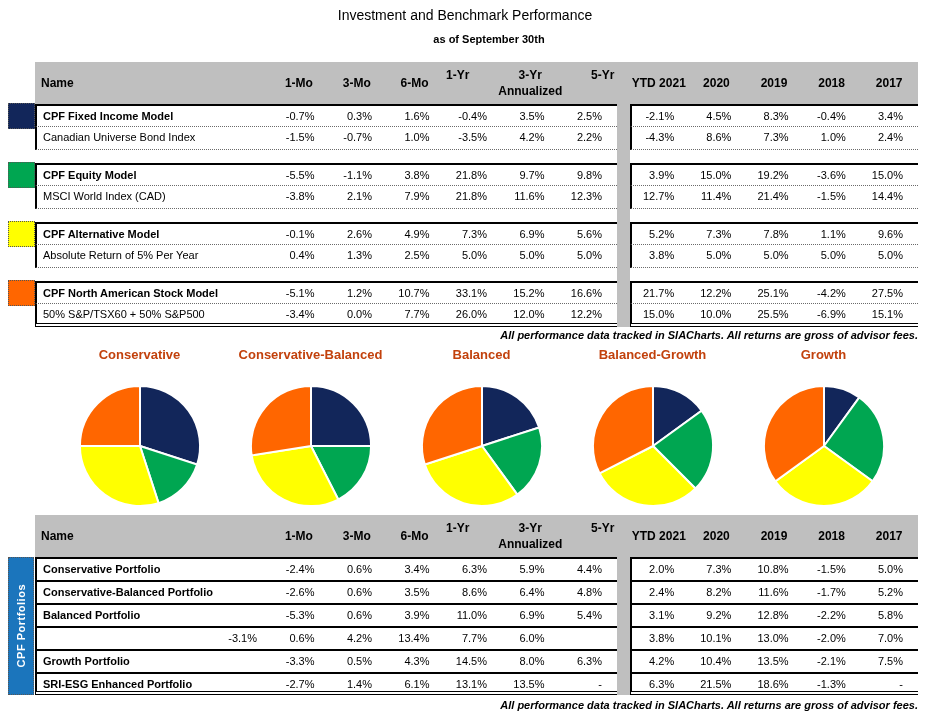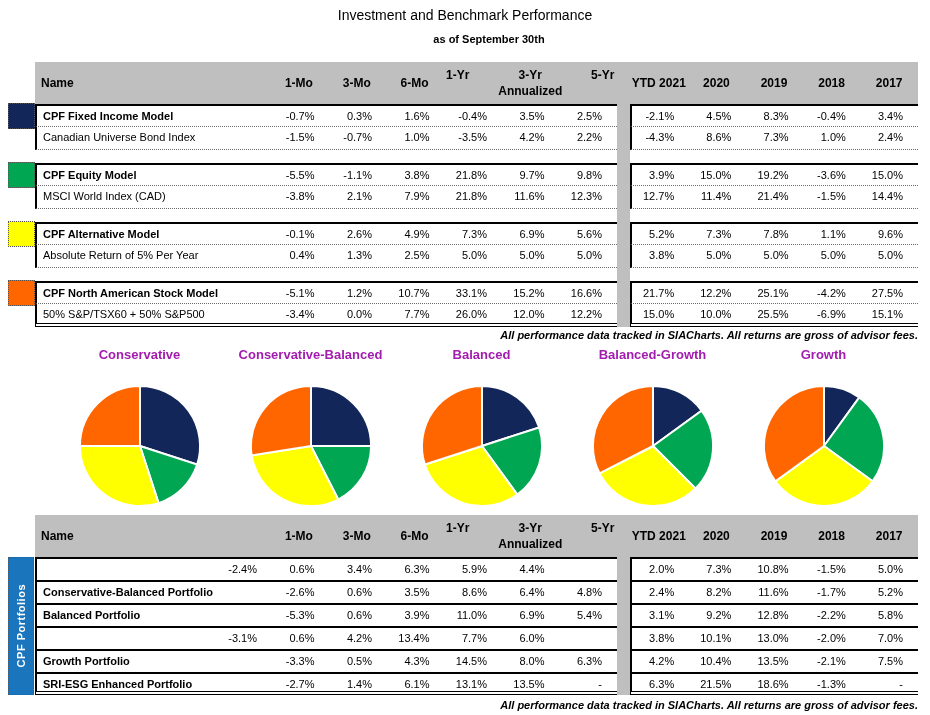--- a/index.html
+++ b/index.html
@@ -59,21 +59,21 @@
   
   .marker{position:absolute;left:8px;width:27px;height:26px;border:1px dotted #555;}
   .sidebar{position:absolute;left:8px;top:557px;width:26px;height:138px;
     border:1px dotted #555;display:flex;align-items:center;justify-content:center;}
   .sidebar-label{writing-mode:vertical-rl;transform:rotate(180deg);
     color:#fff;font-size:11px;font-weight:bold;white-space:nowrap;letter-spacing:0.5px;}
 
   
   .pies{position:absolute;top:347px;left:54px;width:855px;display:flex;}
   .pie-cell{width:171px;display:flex;flex-direction:column;align-items:center;}
-  .pie-title{font-size:13px;font-weight:bold;color:#a21caf;margin-bottom:20px;}
+  .pie-title{font-size:13px;font-weight:bold;color:#c2410c;margin-bottom:20px;}
   .pie-cell svg{display:block;}
 </style>
 </head>
 <body>
 
 <div class="page">
 
   <div class="title">Investment and Benchmark Performance</div>
   <div class="subtitle">as of September 30th</div>
 
@@ -338,20 +338,21 @@
         <div class="cell hc">YTD 2021</div>
         <div class="cell hc">2020</div>
         <div class="cell hc">2019</div>
         <div class="cell hc">2018</div>
         <div class="cell hc">2017</div>
       </div>
     </div>
     <div id="t2-body">
         <div class="row t2-row">
           <div class="row-left">
+            <div class="cell name-cell">Conservative Portfolio</div>
             <div class="cell num">-2.4%</div>
             <div class="cell num">0.6%</div>
             <div class="cell num">3.4%</div>
             <div class="cell num">6.3%</div>
             <div class="cell num">5.9%</div>
             <div class="cell num">4.4%</div>
           </div>
           <div class="row-div"></div>
           <div class="row-right">
             <div class="cell num">2.0%</div>

